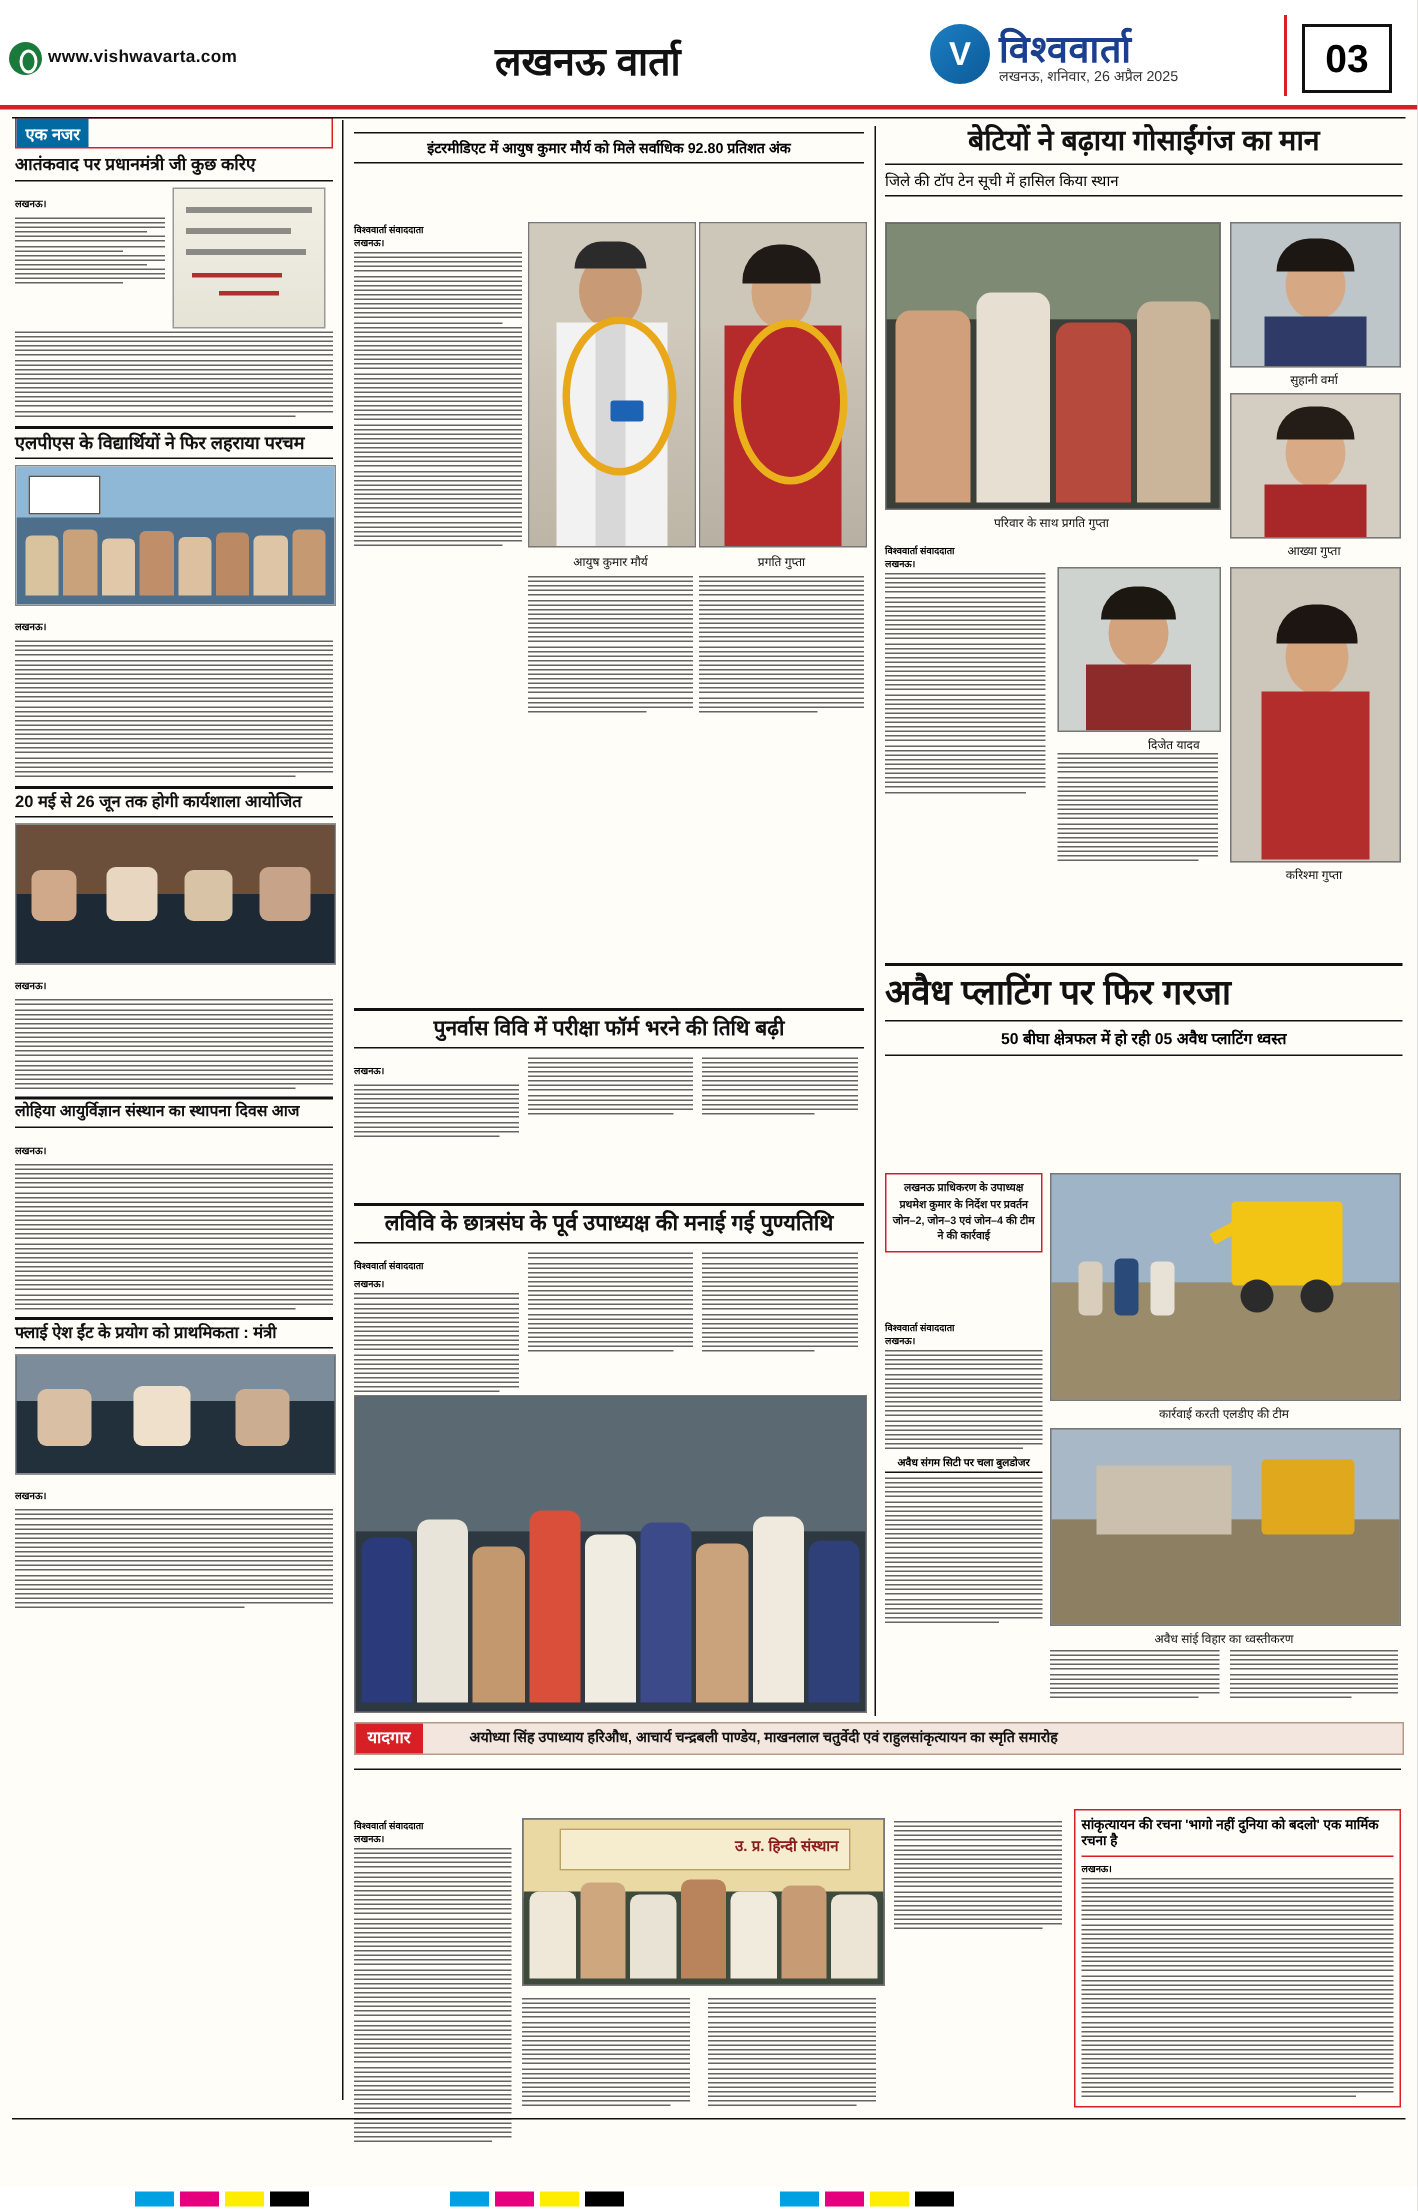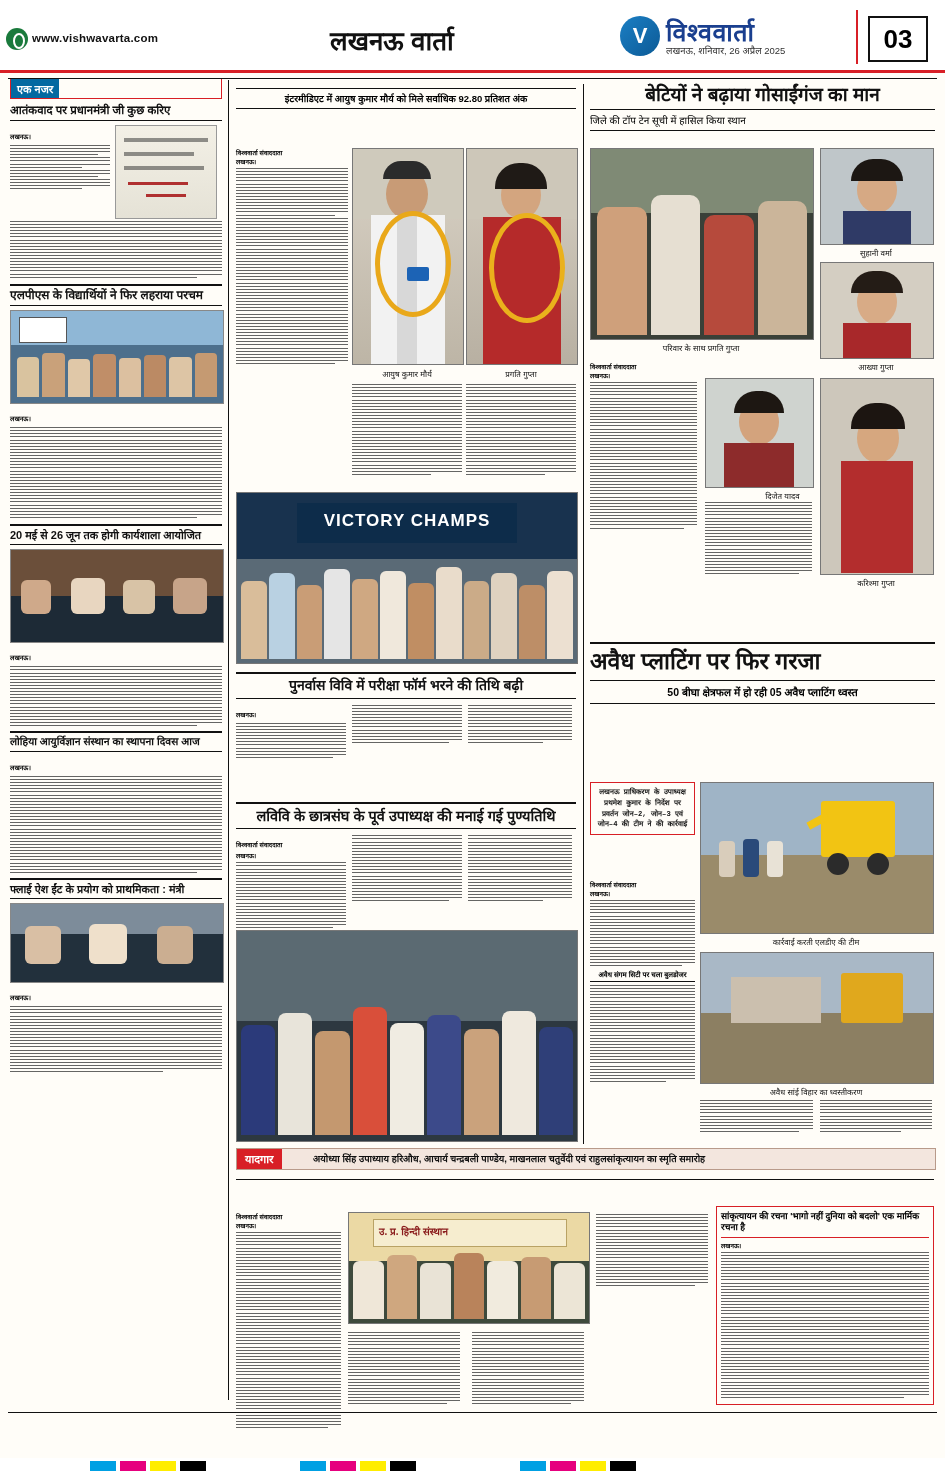--- a/index.html
+++ b/index.html
@@ -356,40 +356,20 @@
       <div class="tl l"></div>
       <div class="tl l"></div>
     <div class="tl l"></div>
       <div class="tl l"></div>
       <div class="tl l"></div>
       <div class="tl l"></div>
       <div class="tl l"></div>
       <div class="tl s"></div>
   </div>
 
-  <div class="photo" style="position:absolute;left:236px;top:492px;width:340px;height:170px;border:1px solid #777;background:#4a5a6a;">
-    <div style="position:absolute;left:0;top:0;width:340px;height:70px;background:#18324e;"></div>
-    <div style="position:absolute;left:60px;top:10px;width:220px;height:40px;background:#0d2c4a;"></div>
-    <div style="position:absolute;left:78px;top:18px;width:184px;height:24px;color:#fff;font-size:17px;font-weight:bold;text-align:center;letter-spacing:1px;">VICTORY CHAMPS</div>
-    <div style="position:absolute;left:0;bottom:0;width:340px;height:104px;background:#5a6a76;"></div>
-    <div style="position:absolute;left:4px;bottom:4px;width:332px;height:100px;display:flex;gap:2px;align-items:flex-end;">
-      <div style="flex:1;height:78px;background:#d9bd9a;border-radius:6px 6px 0 0;"></div>
-      <div style="flex:1;height:86px;background:#b9d1e2;border-radius:6px 6px 0 0;"></div>
-      <div style="flex:1;height:74px;background:#c99d76;border-radius:6px 6px 0 0;"></div>
-      <div style="flex:1;height:90px;background:#e5e5e5;border-radius:6px 6px 0 0;"></div>
-      <div style="flex:1;height:80px;background:#cfa882;border-radius:6px 6px 0 0;"></div>
-      <div style="flex:1;height:88px;background:#f0e8dc;border-radius:6px 6px 0 0;"></div>
-      <div style="flex:1;height:76px;background:#c08e63;border-radius:6px 6px 0 0;"></div>
-      <div style="flex:1;height:92px;background:#e9dccb;border-radius:6px 6px 0 0;"></div>
-      <div style="flex:1;height:78px;background:#cbab88;border-radius:6px 6px 0 0;"></div>
-      <div style="flex:1;height:86px;background:#dfd2c0;border-radius:6px 6px 0 0;"></div>
-      <div style="flex:1;height:74px;background:#bd8e67;border-radius:6px 6px 0 0;"></div>
-      <div style="flex:1;height:88px;background:#ece0d1;border-radius:6px 6px 0 0;"></div>
-    </div>
-  </div>
 
   <div class="col" style="left:236px;top:672px;width:340px;">
     <div style="height:2px;background:#111;"></div>
     <div class="hl" style="font-size:14px;margin-top:4px;text-align:center;">पुनर्वास विवि में परीक्षा फॉर्म भरने की तिथि बढ़ी</div>
     <div style="height:1px;background:#111;margin:4px 0 4px;"></div>
     <div style="display:flex;gap:6px;">
       <div style="width:110px;"><span style="font-size:6.3px;font-weight:bold;">लखनऊ।</span>
         <div class="tl l"></div><div class="tl l"></div><div class="tl l"></div><div class="tl l"></div><div class="tl l"></div><div class="tl l"></div><div class="tl l"></div><div class="tl l"></div><div class="tl l"></div><div class="tl l"></div><div class="tl l"></div><div class="tl m"></div>
       </div>
       <div style="width:110px;">
@@ -634,21 +614,21 @@
     <div style="height:2px;background:#111;"></div>
     <div class="hl" style="font-size:23px;margin-top:5px;line-height:1.12;">
       <div>अवैध प्लाटिंग पर फिर गरजा</div>
     </div>
     <div style="height:1px;background:#111;margin:5px 0 4px;"></div>
     <div style="font-size:10.5px;font-weight:bold;text-align:center;">50 बीघा क्षेत्रफल में हो रही 05 अवैध प्लाटिंग ध्वस्त</div>
     <div style="height:1px;background:#111;margin:4px 0 4px;"></div>
   </div>
 
   <div style="position:absolute;left:590px;top:782px;width:105px;border:1px solid #d81f26;padding:4px;box-sizing:border-box;">
-    <div style="font-size:7.2px;line-height:1.5;text-align:center;font-weight:bold;color:#111;font-family:Liberation Mono, monospace;">लखनऊ प्राधिकरण के उपाध्यक्ष प्रथमेश कुमार के निर्देश पर प्रवर्तन जोन–2, जोन–3 एवं जोन–4 की टीम ने की कार्रवाई</div>
+    <div style="font-size:7.2px;line-height:1.5;text-align:center;font-weight:bold;color:#111;">लखनऊ प्राधिकरण के उपाध्यक्ष प्रथमेश कुमार के निर्देश पर प्रवर्तन जोन–2, जोन–3 एवं जोन–4 की टीम ने की कार्रवाई</div>
   </div>
 
   <div class="photo" style="position:absolute;left:700px;top:782px;width:232px;height:150px;border:1px solid #777;background:#8fa3b5;">
     <div style="position:absolute;left:0;top:0;width:232px;height:72px;background:#9fb4c6;"></div>
     <div style="position:absolute;left:0;bottom:0;width:232px;height:78px;background:#9a8b6a;"></div>
     <div style="position:absolute;left:120px;top:18px;width:74px;height:56px;background:#f2c413;border-radius:3px;"></div>
     <div style="position:absolute;left:106px;top:34px;width:22px;height:8px;background:#f2c413;transform:rotate(-28deg);"></div>
     <div style="position:absolute;left:126px;top:70px;width:22px;height:22px;border-radius:50%;background:#2b2b2b;"></div>
     <div style="position:absolute;left:166px;top:70px;width:22px;height:22px;border-radius:50%;background:#2b2b2b;"></div>
     <div style="position:absolute;left:18px;top:58px;width:16px;height:36px;background:#d9cdbb;border-radius:4px;"></div>
@@ -827,21 +807,21 @@
       <div class="tl l"></div>
       <div class="tl l"></div>
       <div class="tl l"></div>
       <div class="tl l"></div>
       <div class="tl m"></div>
   </div>
 
   <div class="photo" style="position:absolute;left:348px;top:1212px;width:240px;height:110px;border:1px solid #777;background:#5d6a58;">
     <div style="position:absolute;left:0;top:0;width:240px;height:52px;background:#ebd9a4;"></div>
     <div style="position:absolute;left:24px;top:6px;width:192px;height:26px;background:#f6edcf;border:1px solid #b9a264;"></div>
-    <div style="position:absolute;left:30px;top:10px;width:180px;height:18px;line-height:18px;text-align:left;font-size:10px;font-weight:bold;color:#8a1c1c;">उ. प्र. हिन्दी संस्थान</div>
+    <div style="position:absolute;left:30px;top:10px;width:180px;height:18px;line-height:18px;text-align:right;font-size:10px;font-weight:bold;color:#8a1c1c;">उ. प्र. हिन्दी संस्थान</div>
     <div style="position:absolute;left:0;bottom:0;width:240px;height:62px;background:#3e4a3c;"></div>
     <div style="position:absolute;left:4px;bottom:4px;width:232px;height:70px;display:flex;gap:3px;align-items:flex-end;">
       <div style="flex:1;height:58px;background:#efe7d8;border-radius:6px 6px 0 0;"></div>
       <div style="flex:1;height:64px;background:#cfa77f;border-radius:6px 6px 0 0;"></div>
       <div style="flex:1;height:56px;background:#e9e3d6;border-radius:6px 6px 0 0;"></div>
       <div style="flex:1;height:66px;background:#b9835b;border-radius:6px 6px 0 0;"></div>
       <div style="flex:1;height:58px;background:#f1ebde;border-radius:6px 6px 0 0;"></div>
       <div style="flex:1;height:62px;background:#c79b73;border-radius:6px 6px 0 0;"></div>
       <div style="flex:1;height:56px;background:#ece5d6;border-radius:6px 6px 0 0;"></div>
     </div>

